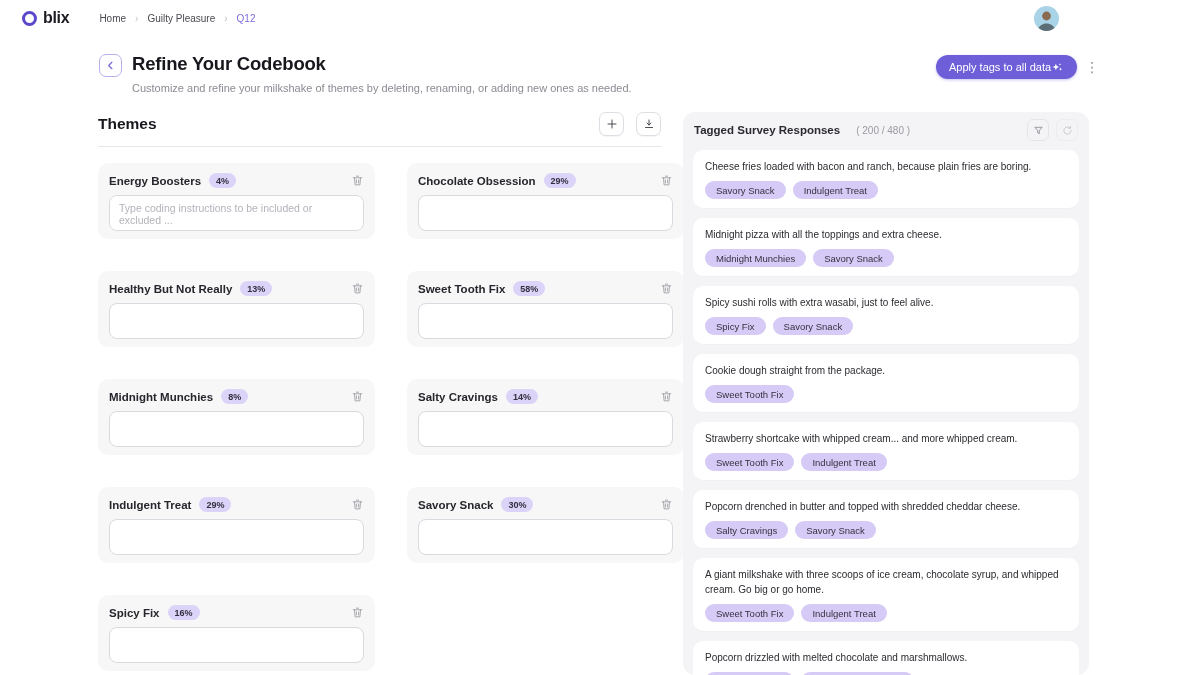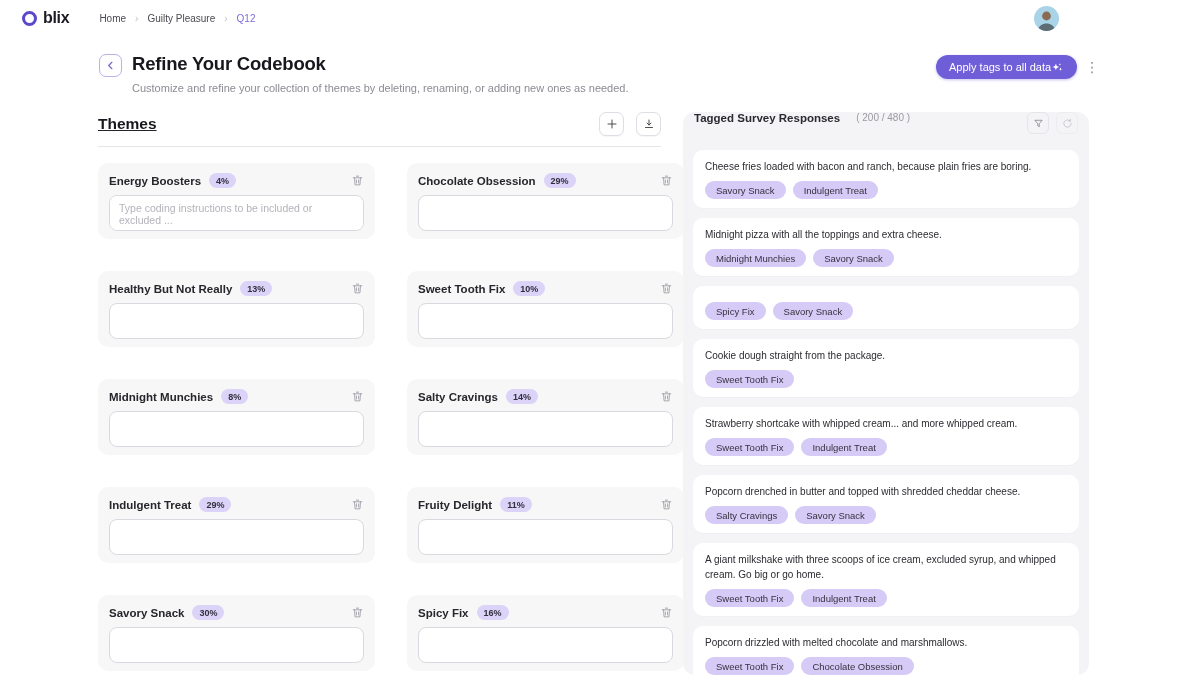--- a/index.html
+++ b/index.html
@@ -22,21 +22,21 @@
     background:#fff; color:#7a68d8; display:flex; align-items:center; justify-content:center; cursor:pointer; }
   .page-title { position:absolute; left:132px; top:53px; font-size:18.5px; font-weight:700; color:#17171d; letter-spacing:-.2px; }
   .page-subtitle { position:absolute; left:132px; top:82px; font-size:11px; color:#8b8b93; }
   .apply-btn { position:absolute; left:936px; top:55px; height:24px; padding:0 13px; border:none; border-radius:12px;
     background:#6E5ED8; color:#fff; font-size:11px; font-family:"Liberation Sans", sans-serif;
     display:flex; align-items:center; cursor:pointer; box-shadow:0 1px 3px rgba(90,73,204,.35); }
   .kebab { position:absolute; left:1085px; top:57px; width:14px; height:20px; color:#8a8a92; font-size:14px;
     text-align:center; line-height:20px; cursor:pointer; }
   
   .themes-col { position:absolute; left:98px; top:112px; width:563px; }
-  .themes-head { display:flex; align-items:center; border-bottom:1px solid #e6e6ea; padding-bottom:10px;text-decoration:underline; }
+  .themes-head { display:flex; align-items:center; border-bottom:1px solid #e6e6ea; padding-bottom:10px; }
   .themes-title { font-size:15.5px; font-weight:700; color:#17171d; }
   .head-btns { margin-left:auto; display:flex; gap:12px; }
   .ghost-btn { width:25px; height:24px; border:1px solid #dedee4; border-radius:7px; background:#fff;
     display:flex; align-items:center; justify-content:center; color:#3a3a42; cursor:pointer; box-shadow:0 1px 1px rgba(0,0,0,.04); }
   .theme-grid { margin-top:16px; display:grid; grid-template-columns:277px 277px; column-gap:9px; row-gap:10px;gap:32px; }
   .theme-card { background:#F7F7F8; border-radius:10px; padding:9px 11px; height:76px; }
   .theme-card-head { display:flex; align-items:center; height:17px; }
   .theme-name { font-size:11.5px; font-weight:600; color:#26262c; }
   .theme-percent { margin-left:8px; background:#DCD3F8; color:#332F3E; font-size:9px; font-weight:600;
     padding:2.5px 7px; border-radius:999px; }
@@ -45,21 +45,21 @@
     background:#fff; font-family:"Liberation Sans", sans-serif; font-size:10.5px; color:#33333a; padding:6px 9px; outline:none; }
   .theme-input::placeholder { color:#b3b3bb; }
   .add-card { margin-top:15px; width:277px; height:74px; border:1.5px dashed #dcdce2; border-radius:10px;
     display:flex; flex-direction:column; align-items:center; justify-content:center; cursor:pointer; background:#fff; }
   .add-plus { width:26px; height:26px; border:1px solid #e2e2e8; border-radius:8px; background:#fff;
     box-shadow:0 1px 2px rgba(0,0,0,.06); font-size:15px; color:#3a3a40; display:flex; align-items:center; justify-content:center; }
   .add-label { margin-top:9px; font-size:14px; color:#b6b6be; }
   
   .panel { position:absolute; left:683px; top:112px; width:406px; height:563px; background:#F4F4F6;
     border-radius:12px; overflow:hidden; }
-  .panel-head { height:36px; display:flex; padding:0 11px; }
+  .panel-head { height:36px; display:flex; align-items:center; padding:0 11px; }
   .panel-title { font-size:11.5px; font-weight:700; color:#2a2a30; }
   .panel-count { margin-left:16px; font-size:10px; color:#9a9aa2; }
   .panel-icons { margin-left:auto; display:flex; gap:7px; }
   .panel-icon-btn { width:22px; height:22px; border:1px solid #e4e4e9; border-radius:6px; background:transparent;
     display:flex; align-items:center; justify-content:center; color:#86868e; cursor:pointer; }
   .panel-icon-btn.disabled { opacity:.45; }
   .responses-list { padding:2px 10px 0 10px; }
   .response-card { background:#fff; border-radius:10px; padding:9px 12px; margin-bottom:10px; box-shadow:0 1px 1px rgba(0,0,0,.02); }
   .response-text { font-size:10px; line-height:15px; color:#2b2b31; }
   .response-card:nth-child(8) .response-text { max-width:270px; }
@@ -91,21 +91,21 @@
       </svg>
     </div>
   </div>
 
   <button class="back-btn">
     <svg width="11" height="11" viewBox="0 0 24 24" fill="none" stroke="currentColor" stroke-width="2.6" stroke-linecap="round" stroke-linejoin="round">
         <path d="M15 5l-7 7 7 7"></path>
       </svg>
   </button>
   <div class="page-title">Refine Your Codebook</div>
-  <div class="page-subtitle">Customize and refine your collection of themes by deleting, renaming, or adding new ones as needed.</div>
+  <div class="page-subtitle">Customize and refine your milkshake of themes by deleting, renaming, or adding new ones as needed.</div>
   <button class="apply-btn">
     <span>Apply tags to all data</span>
     <svg width="13" height="13" viewBox="0 0 24 24" fill="#fff">
       <path d="M9 5l1.7 4.3L15 11l-4.3 1.7L9 17l-1.7-4.3L3 11l4.3-1.7z"></path>
       <path d="M17.5 12l.9 2.1 2.1.9-2.1.9-.9 2.1-.9-2.1-2.1-.9 2.1-.9z"></path>
       <path d="M16.5 4l.6 1.5 1.5.6-1.5.6-.6 1.5-.6-1.5-1.5-.6 1.5-.6z"></path>
     </svg>
   </button>
   <div class="kebab">⋮</div>
 
@@ -161,21 +161,21 @@
           <path d="M4 7h16M10 4h4M6.5 7l1 13h9l1-13M10 11v5.5M14 11v5.5"></path>
         </svg>
       </button>
     </div>
     <textarea class="theme-input" style=""></textarea>
   </div>
 
   <div class="theme-card">
     <div class="theme-card-head">
       <span class="theme-name">Sweet Tooth Fix</span>
-      <span class="theme-percent">10%</span>
+      <span class="theme-percent">58%</span>
       <button class="trash-btn">
         <svg width="13" height="13" viewBox="0 0 24 24" fill="none" stroke="currentColor" stroke-width="1.7" stroke-linecap="round" stroke-linejoin="round">
           <path d="M4 7h16M10 4h4M6.5 7l1 13h9l1-13M10 11v5.5M14 11v5.5"></path>
         </svg>
       </button>
     </div>
     <textarea class="theme-input" style=""></textarea>
   </div>
 
   <div class="theme-card">
@@ -210,32 +210,20 @@
       <span class="theme-percent">29%</span>
       <button class="trash-btn">
         <svg width="13" height="13" viewBox="0 0 24 24" fill="none" stroke="currentColor" stroke-width="1.7" stroke-linecap="round" stroke-linejoin="round">
           <path d="M4 7h16M10 4h4M6.5 7l1 13h9l1-13M10 11v5.5M14 11v5.5"></path>
         </svg>
       </button>
     </div>
     <textarea class="theme-input" style=""></textarea>
   </div>
 
-  <div class="theme-card">
-    <div class="theme-card-head">
-      <span class="theme-name">Fruity Delight</span>
-      <span class="theme-percent">11%</span>
-      <button class="trash-btn">
-        <svg width="13" height="13" viewBox="0 0 24 24" fill="none" stroke="currentColor" stroke-width="1.7" stroke-linecap="round" stroke-linejoin="round">
-          <path d="M4 7h16M10 4h4M6.5 7l1 13h9l1-13M10 11v5.5M14 11v5.5"></path>
-        </svg>
-      </button>
-    </div>
-    <textarea class="theme-input" style=""></textarea>
-  </div>
 
   <div class="theme-card">
     <div class="theme-card-head">
       <span class="theme-name">Savory Snack</span>
       <span class="theme-percent">30%</span>
       <button class="trash-btn">
         <svg width="13" height="13" viewBox="0 0 24 24" fill="none" stroke="currentColor" stroke-width="1.7" stroke-linecap="round" stroke-linejoin="round">
           <path d="M4 7h16M10 4h4M6.5 7l1 13h9l1-13M10 11v5.5M14 11v5.5"></path>
         </svg>
       </button>
@@ -290,20 +278,21 @@
 
   <div class="response-card">
     <div class="response-text">Midnight pizza with all the toppings and extra cheese.</div>
     <div class="response-tags">
             <span class="tag-pill">Midnight Munchies</span>
             <span class="tag-pill">Savory Snack</span>
           </div>
   </div>
 
   <div class="response-card">
+    <div class="response-text">Spicy sushi rolls with extra wasabi, just to feel alive.</div>
     <div class="response-tags">
             <span class="tag-pill">Spicy Fix</span>
             <span class="tag-pill">Savory Snack</span>
           </div>
   </div>
 
   <div class="response-card">
     <div class="response-text">Cookie dough straight from the package.</div>
     <div class="response-tags">
             <span class="tag-pill">Sweet Tooth Fix</span>
@@ -320,21 +309,21 @@
 
   <div class="response-card">
     <div class="response-text">Popcorn drenched in butter and topped with shredded cheddar cheese.</div>
     <div class="response-tags">
             <span class="tag-pill">Salty Cravings</span>
             <span class="tag-pill">Savory Snack</span>
           </div>
   </div>
 
   <div class="response-card">
-    <div class="response-text">A giant milkshake with three scoops of ice cream, excluded syrup, and whipped cream. Go big or go home.</div>
+    <div class="response-text">A giant milkshake with three scoops of ice cream, chocolate syrup, and whipped cream. Go big or go home.</div>
     <div class="response-tags">
             <span class="tag-pill">Sweet Tooth Fix</span>
             <span class="tag-pill">Indulgent Treat</span>
           </div>
   </div>
 
   <div class="response-card">
     <div class="response-text">Popcorn drizzled with melted chocolate and marshmallows.</div>
     <div class="response-tags">
             <span class="tag-pill">Sweet Tooth Fix</span>

